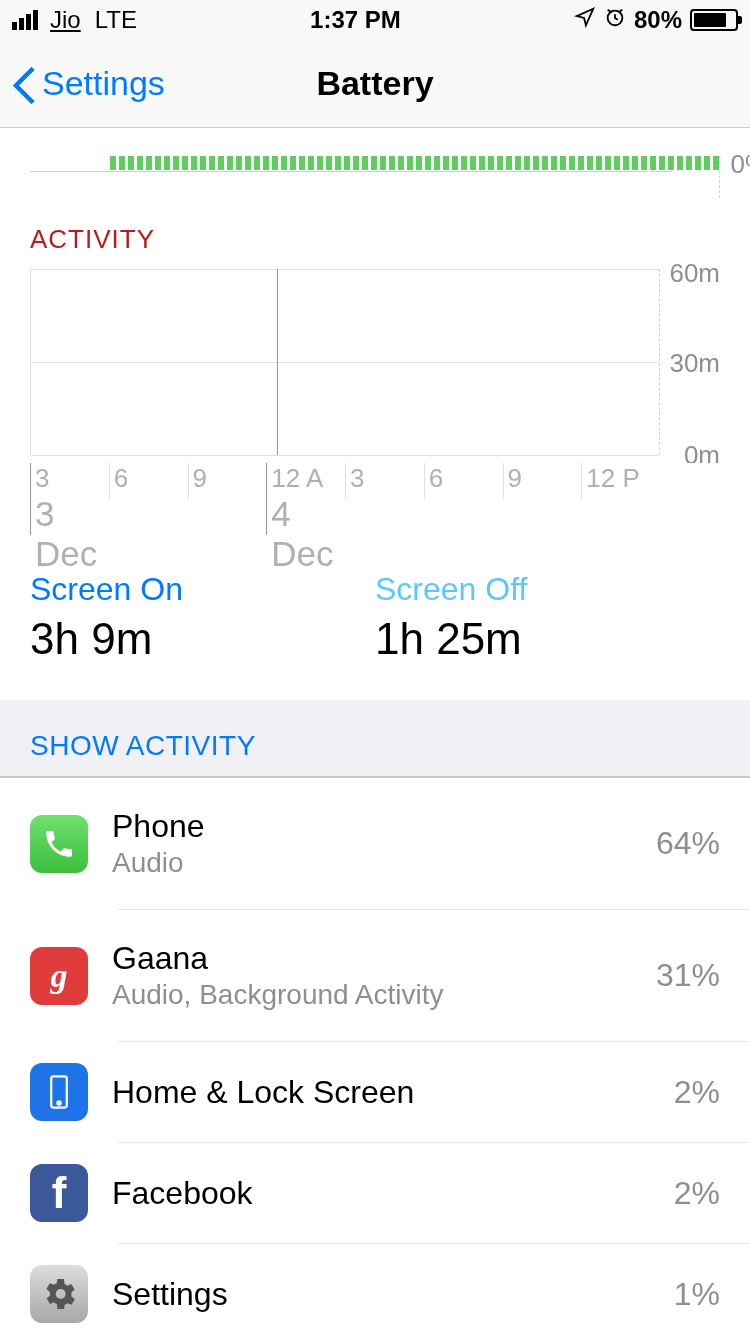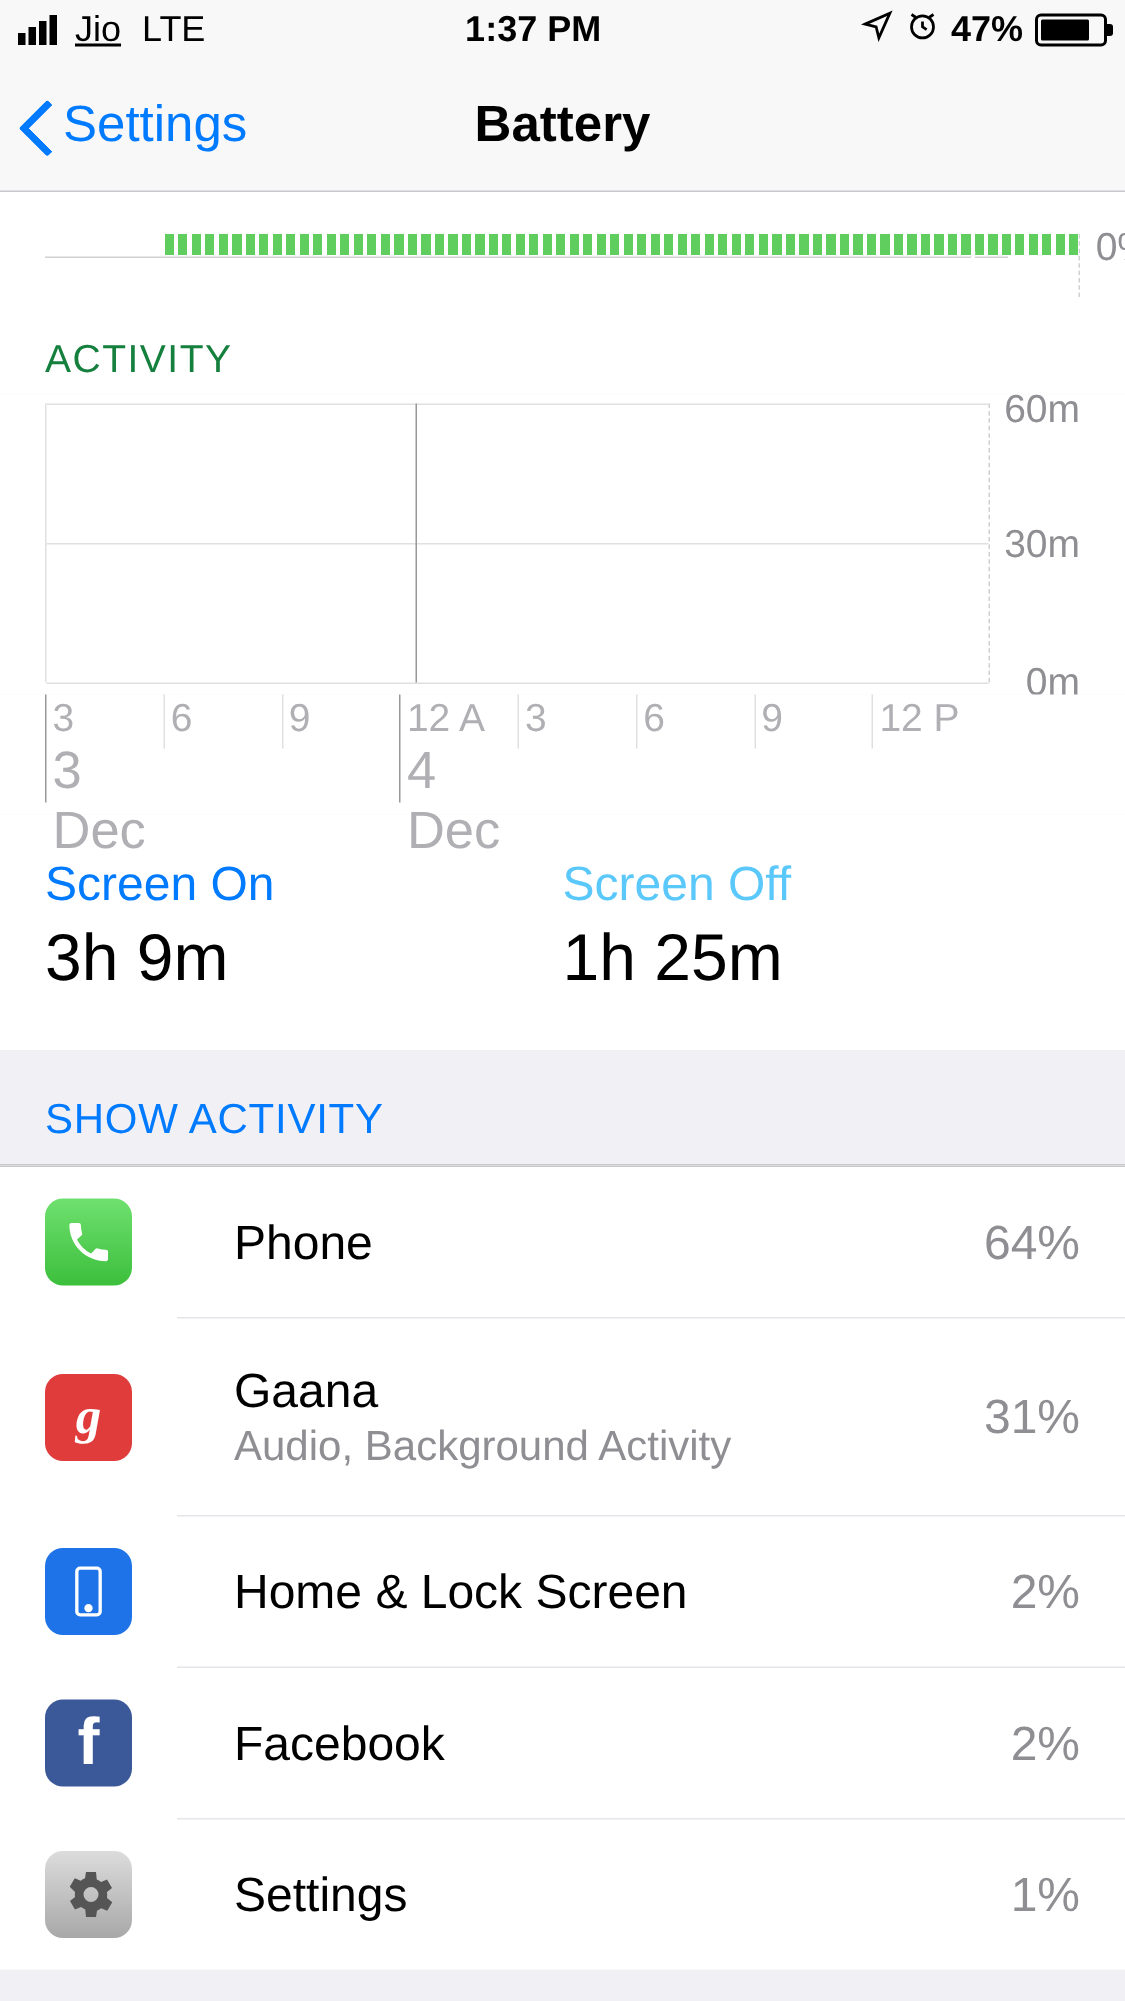--- a/index.html
+++ b/index.html
@@ -136,21 +136,21 @@
     font-size: 26px;
   }
   .level-axis {
     position: absolute;
     left: 30px; right: 78px; bottom: 26px;
     border-bottom: 1px solid #d0d0d0;
   }
 
   
   .section-label {
-    color: #15803d;
+    color: #b91c1c;
     font-size: 26px;
     letter-spacing: 1px;
     padding: 26px 30px 8px;
     background: #fff;
   }
   .activity-chart {
     background: #fff;
     padding: 0 30px 0 30px;
     position: relative;
     height: 200px;
@@ -246,21 +246,20 @@
     font-size: 28px;
     letter-spacing: 0.5px;
   }
 
   .app-list { background: #fff; border-top: 1px solid #c8c7cc; }
   .app-row {
     display: flex;
     align-items: center;
     padding: 16px 30px 16px 30px;
     min-height: 100px;
-    gap: 44px;
   }
   .app-row .app-info {
     flex: 1;
     padding: 14px 0;
     margin-left: 24px;
   }
   .app-row:first-child .app-info { border-top:none; }
   .row-sep { border-top: 1px solid #e5e5ea; margin-left: 118px; }
   .app-icon {
     width: 58px; height: 58px;
@@ -299,21 +298,21 @@
           <path d="M3 11l18-8-8 18-2-8-8-2z"></path>
         </svg>
     </span>
     <span>
       <svg width="22" height="22" viewBox="0 0 24 24" fill="#000">
           <circle cx="12" cy="13" r="8" stroke="#000" stroke-width="2" fill="none"></circle>
           <path d="M12 9v4l3 2" stroke="#000" stroke-width="2" fill="none"></path>
           <path d="M4 4l3 2M20 4l-3 2" stroke="#000" stroke-width="2"></path>
         </svg>
     </span>
-    <span>47%</span>
+    <span>80%</span>
     <span class="battery-icon">
         <span class="battery-fill" id="bfill" style="width: 32px;"></span>
       </span>
   </div>
 </div>
 
 <div class="nav-bar">
   <div class="back-btn">
     <span class="chevron-left"></span>
     <span>Settings</span>
@@ -474,20 +473,21 @@
 
 <div class="app-list">
   <div class="app-row">
     <div class="app-icon icon-phone">
       <svg width="34" height="34" viewBox="0 0 24 24" fill="#fff">
           <path d="M6.6 10.8c1.4 2.8 3.8 5.2 6.6 6.6l2.2-2.2c.3-.3.7-.4 1-.2 1.2.4 2.5.6 3.8.6.6 0 1 .4 1 1V20c0 .6-.4 1-1 1C10.6 21 3 13.4 3 4c0-.6.4-1 1-1h3.4c.6 0 1 .4 1 1 0 1.3.2 2.6.6 3.8.1.4 0 .8-.2 1l-2.2 2z"></path>
         </svg>
     </div>
     <div class="app-info">
       <div class="app-name">Phone</div>
+      <div class="app-sub">Audio</div>
     </div>
     <div class="app-pct">64%</div>
   </div>
   <div class="row-sep"></div>
   <div class="app-row">
     <div class="app-icon icon-gaana">g</div>
     <div class="app-info">
       <div class="app-name">Gaana</div>
       <div class="app-sub">Audio, Background Activity</div>
     </div>

